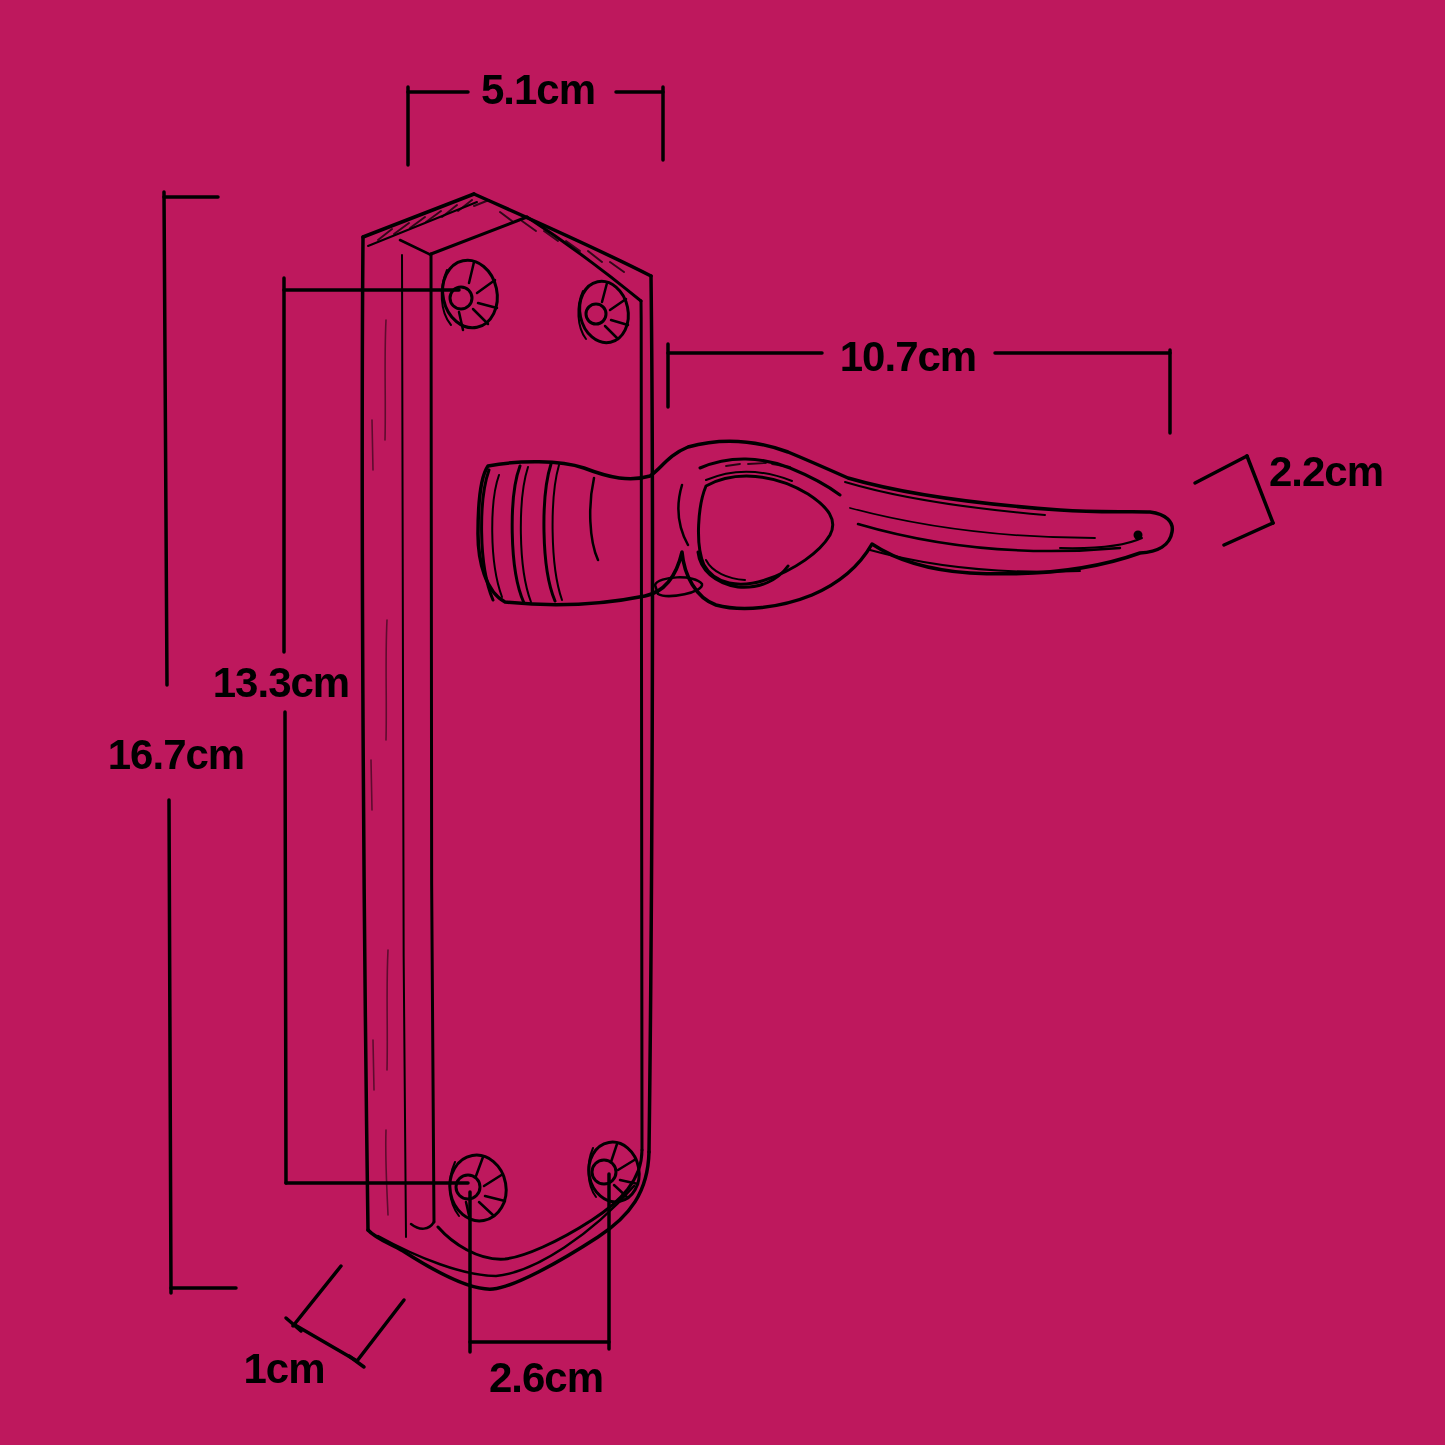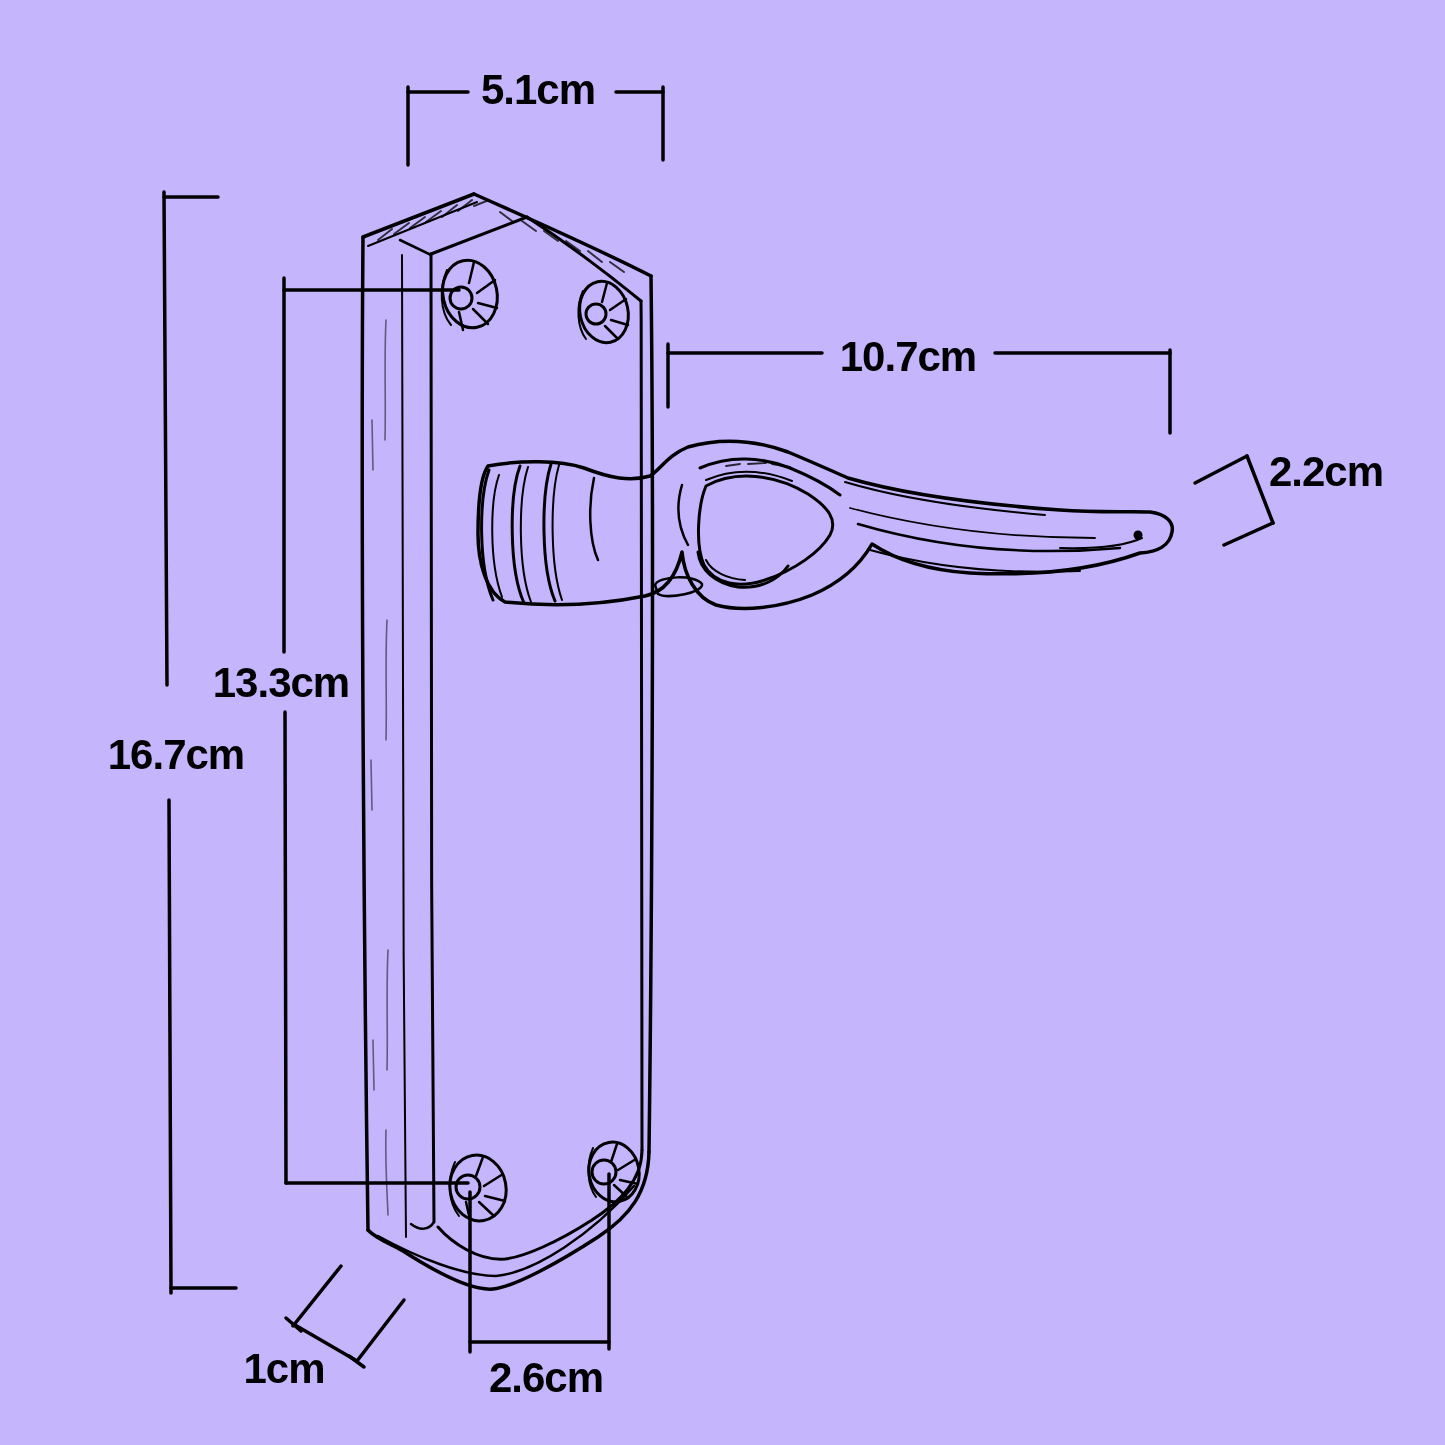--- a/index.html
+++ b/index.html
@@ -1,17 +1,17 @@
 <!DOCTYPE html>
 <html><head>
 <meta charset="utf-8">
 <style>
   html,body{margin:0;padding:0;background:#ffffff;}
   .canvas{
-    position:relative;width:1445px;height:1445px;background:#c4b5fd;
+    position:relative;width:1445px;height:1445px;background:#be185d;
     font-family:"Liberation Sans", sans-serif;overflow:hidden;
   }
   svg{position:absolute;left:0;top:0;}
   text.dim{
     font-family:"Liberation Sans", sans-serif;
     font-weight:bold;
     font-size:42px;
     letter-spacing:-1px;
     fill:#000;
   }

